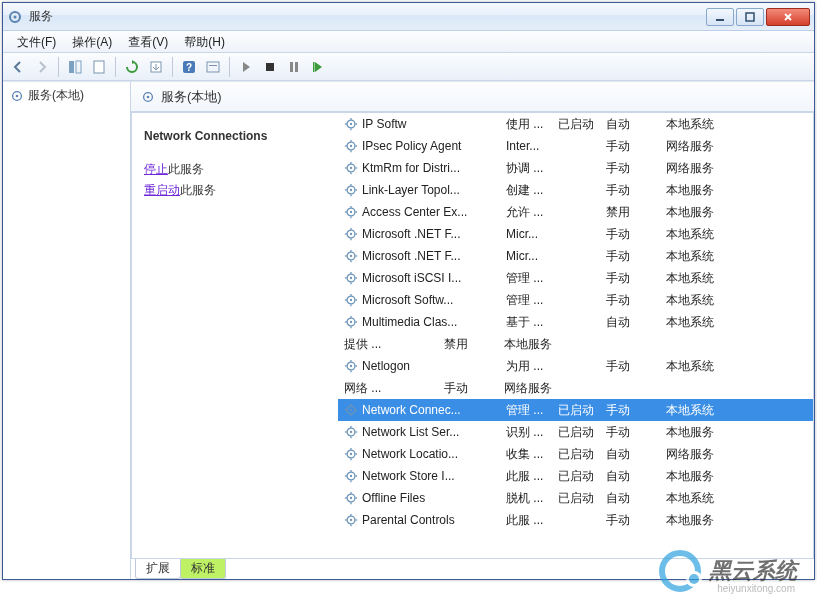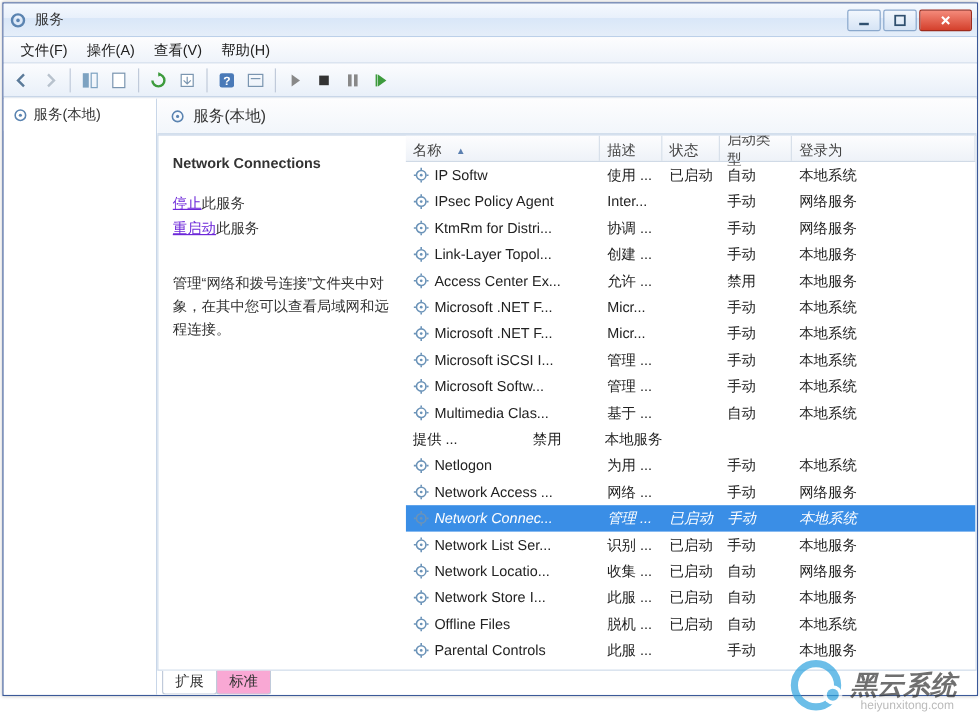--- a/index.html
+++ b/index.html
@@ -48,33 +48,33 @@
 .col-name { width: 162px; }
 .col-desc { width: 52px; }
 .col-status { width: 48px; }
 .col-startup { width: 60px; }
 .col-logon { flex: 1; }
 .sort-arrow { color: #5a7fb0; font-size: 8px; margin-left: 8px; }
 
 .list-body { overflow-y: scroll; height: calc(100% - 22px); }
 .row { display: flex; height: 22px; font-size: 12px; color: #222; align-items: center; }
 .row .cell { padding: 0 6px; white-space: nowrap; overflow: hidden; text-overflow: ellipsis; }
-.row.selected { background: #3a8ee6; color: #fff; font-style: italic; }
+.row.selected { background: #3a8ee6; color: #fff; }
 .row .cell.name { width: 162px; display: flex; align-items: center; gap: 4px; }
 .row .cell.desc { width: 52px; }
 .row .cell.status { width: 48px; }
 .row .cell.startup { width: 60px; }
 .row .cell.logon { flex: 1; }
 
 .gear-icon { width: 14px; height: 14px; flex-shrink: 0; }
 
 .tabs-footer { height: 20px; display: flex; padding-left: 4px; background: #fff; }
 .tab { font-size: 12px; padding: 1px 10px 0; border: 1px solid #c0cada; border-top: none; margin-right: -1px; background: #fff; color: #333; border-radius: 0 0 3px 3px; }
 .tab:first-child { background: #fff; }
-.tab:nth-child(2) { background: #f9a8d4; }
+.tab:nth-child(2) { background: #bef264; }
 
 .watermark { position: absolute; right: 20px; bottom: 6px; display: flex; align-items: center; gap: 8px; opacity: 0.7; pointer-events: none; }
 .watermark .logo-circle { width: 42px; height: 42px; border: 6px solid #2ea3df; border-radius: 50%; position: relative; }
 .watermark .logo-circle::after { content: ""; position: absolute; right: -4px; bottom: 2px; width: 10px; height: 10px; background: #2ea3df; border-radius: 50%; box-shadow: 0 0 0 3px #fff; }
 .watermark .wm-text { font-size: 22px; font-weight: bold; color: #333; font-style: italic; }
 
 ::-webkit-scrollbar { width: 17px; }
 ::-webkit-scrollbar-track { background: #f1f1f1; border-left: 1px solid #ddd; }
 ::-webkit-scrollbar-thumb { background: #cdd7e4; border: 1px solid #a8b8cc; border-radius: 2px; }
 </style>
@@ -207,34 +207,23 @@
         <span class="rh-text">服务(本地)</span>
       </div>
 
       <div class="right-body">
         <div class="detail-pane">
           <div class="svc-name">Network Connections</div>
           <div class="actions">
             <div class="act-line"><a>停止</a><span>此服务</span></div>
             <div class="act-line"><a>重启动</a><span>此服务</span></div>
           </div>
-          <div class="desc-text">管理“网络和拨号连接”文件夹中对象，在其中您可以查看局域网和远程连接。</div>
         </div>
 
         <div class="list-pane">
-          <div class="list-head">
-            <div class="col col-name">
-                <span>名称</span>
-                <span class="sort-arrow">▲</span>
-              </div>
-            <div class="col col-desc">描述</div>
-            <div class="col col-status">状态</div>
-            <div class="col col-startup">启动类型</div>
-            <div class="col col-logon">登录为</div>
-          </div>
           <div class="list-body" id="list-body">
               <div class="row">
                 <div class="cell name">
                   <svg class="gear-icon" viewBox="0 0 16 16">
                     <circle cx="8" cy="8" r="4.5" fill="none" stroke="#6b93b8" stroke-width="1.5"></circle>
                     <circle cx="8" cy="8" r="1.3" fill="#6b93b8"></circle>
                     <g stroke="#6b93b8" stroke-width="1.5">
                       <line x1="8" y1="1" x2="8" y2="3"></line>
                       <line x1="8" y1="13" x2="8" y2="15"></line>
                       <line x1="1" y1="8" x2="3" y2="8"></line>
@@ -438,33 +427,20 @@
                     </g>
                   </svg>
                   <span>Netlogon</span>
                 </div>
                 <div class="cell desc">为用 ...</div>
                 <div class="cell status"></div>
                 <div class="cell startup">手动</div>
                 <div class="cell logon">本地系统</div>
               </div>
               <div class="row">
-                <div class="cell name">
-                  <svg class="gear-icon" viewBox="0 0 16 16">
-                    <circle cx="8" cy="8" r="4.5" fill="none" stroke="#6b93b8" stroke-width="1.5"></circle>
-                    <circle cx="8" cy="8" r="1.3" fill="#6b93b8"></circle>
-                    <g stroke="#6b93b8" stroke-width="1.5">
-                      <line x1="8" y1="1" x2="8" y2="3"></line>
-                      <line x1="8" y1="13" x2="8" y2="15"></line>
-                      <line x1="1" y1="8" x2="3" y2="8"></line>
-                      <line x1="13" y1="8" x2="15" y2="8"></line>
-                    </g>
-                  </svg>
-                  <span>Network Access ...</span>
-                </div>
                 <div class="cell desc">网络 ...</div>
                 <div class="cell status"></div>
                 <div class="cell startup">手动</div>
                 <div class="cell logon">网络服务</div>
               </div>
               <div class="row selected">
                 <div class="cell name">
                   <svg class="gear-icon" viewBox="0 0 16 16">
                     <circle cx="8" cy="8" r="4.5" fill="none" stroke="#6b93b8" stroke-width="1.5"></circle>
                     <circle cx="8" cy="8" r="1.3" fill="#6b93b8"></circle>

